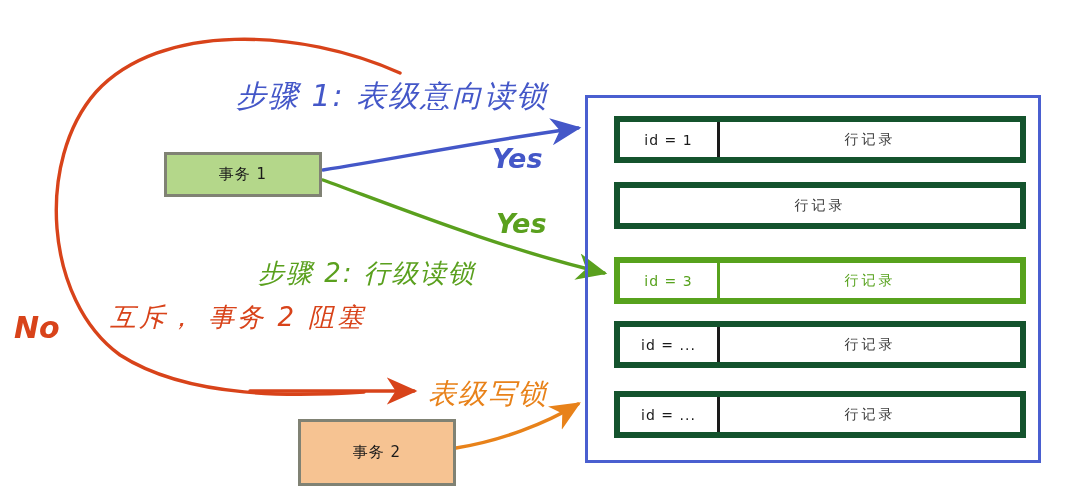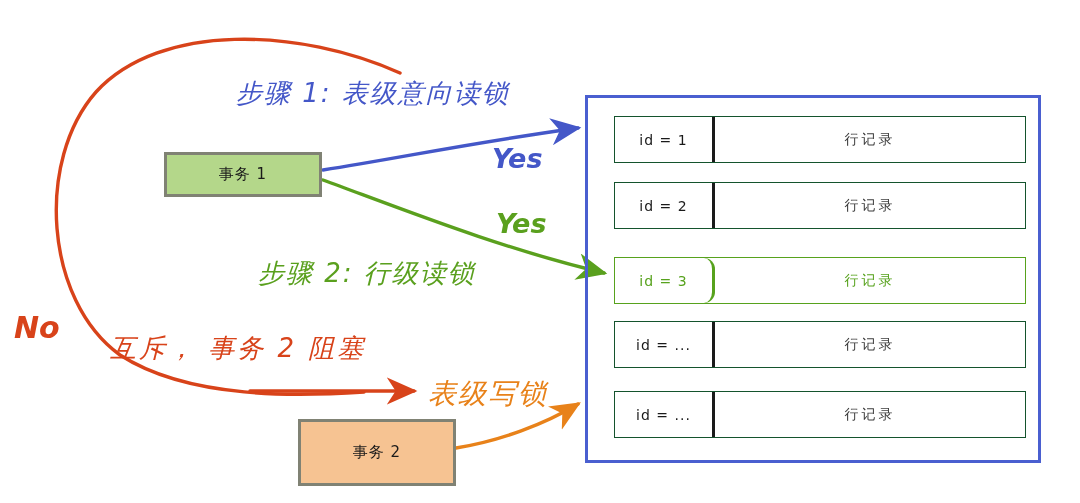--- a/index.html
+++ b/index.html
@@ -67,42 +67,41 @@
   }
 
   
   .row {
     position: absolute;
     box-sizing: border-box;
     display: flex;
     height: 47px;
     width: 412px;
     left: 614px;
-    border: 1px solid #14532d;
+    border: 6px solid #14532d;
     background: #ffffff;
   }
   .row.highlight {
     border-color: #57a21d;
   }
   .row .id-cell {
     box-sizing: border-box;
     width: 100px;
     border-right: 3px solid #1a1a1a;
     display: flex;
     align-items: center;
     justify-content: center;
     font-family: "DejaVu Sans", sans-serif;
     font-size: 14px;
     color: #1a1a1a;
     letter-spacing: 1px;
   }
   .row.highlight .id-cell {
     border-right-color: #57a21d;
     color: #57a21d;
-    border-radius: 11px;
   }
   .row .rec-cell {
     flex: 1;
     display: flex;
     align-items: center;
     justify-content: center;
     font-family: Liberation Mono, monospace;
     font-size: 14px;
     color: #3c3c3c;
     letter-spacing: 3px;
@@ -119,21 +118,21 @@
   
   .ann {
     position: absolute;
     font-family: "DejaVu Sans", sans-serif;
     white-space: nowrap;
     font-style: italic;
   }
   #label-step1 {
     left: 236px;
     top: 76px;
-    font-size: 26px;
+    font-size: 30px;
     color: #4457c8;
     letter-spacing: 2px;
   }
   #label-step2 {
     left: 258px;
     top: 256px;
     font-size: 26px;
     color: #5aa01e;
     letter-spacing: 2px;
   }
@@ -153,21 +152,21 @@
   }
   #label-no {
     left: 14px;
     top: 310px;
     font-size: 30px;
     font-weight: bold;
     color: #d8431a;
   }
   #label-conflict {
     left: 110px;
-    top: 331px;
+    top: 300px;
     font-size: 26px;
     color: #d8431a;
     letter-spacing: 3px;
   }
   #label-table-wlock {
     left: 428px;
     top: 375px;
     font-size: 28px;
     color: #e8821a;
     letter-spacing: 2px;
@@ -205,21 +204,20 @@
     <path d="M456,448 C500,441 545,424 578,404" fill="none" stroke="#e8821a" stroke-width="3.4" stroke-linecap="round" marker-end="url(#ah-orange)"></path>
   </svg>
 
   <div id="table-container"></div>
 
   <div class="row" id="row-0">
     <div class="id-cell">id = 1</div>
     <div class="rec-cell">行记录</div>
   </div>
   <div class="row" id="row-1">
-    <div class="id-cell">id = 2</div>
     <div class="rec-cell">行记录</div>
   </div>
   <div class="row highlight" id="row-2">
     <div class="id-cell">id = 3</div>
     <div class="rec-cell">行记录</div>
   </div>
   <div class="row" id="row-3">
     <div class="id-cell">id = ...</div>
     <div class="rec-cell">行记录</div>
   </div>

